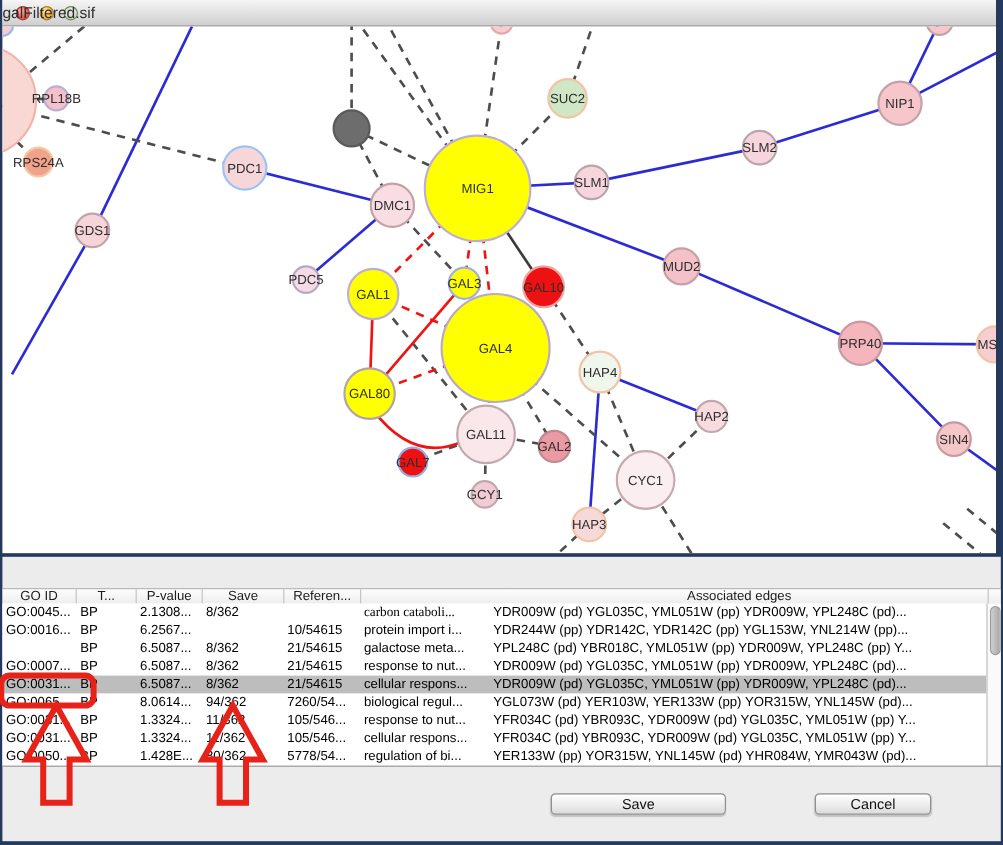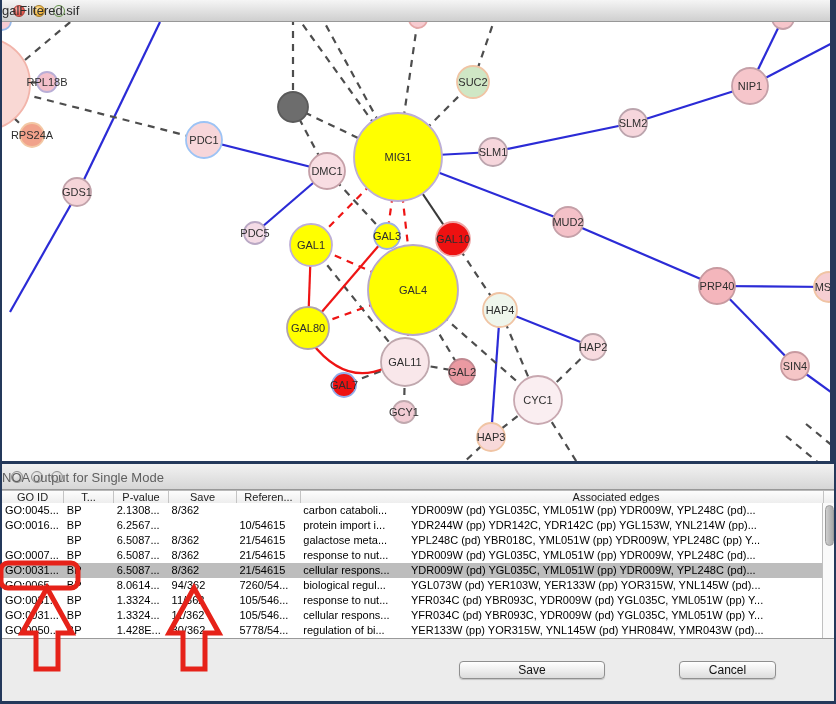--- a/index.html
+++ b/index.html
@@ -178,44 +178,38 @@
         <text x="593" y="351" class="node-label">HAP2</text>
         <text x="538" y="404" class="node-label">CYC1</text>
         <text x="491" y="441" class="node-label">HAP3</text>
         <text x="717" y="290" class="node-label">PRP40</text>
         <text x="795" y="370" class="node-label">SIN4</text>
         <text x="829" y="291" class="node-label">MSL1</text>
       </svg>
   </div>
 
   <div class="window" id="noa-window">
-    <div class="titlebar">
-      <span class="tl tl-gray tl-g1"></span>
-      <span class="tl tl-gray tl-g2"></span>
-      <span class="tl tl-gray tl-g3"></span>
-      <div class="titletext">NOA output for Single Mode</div>
-    </div>
 
     <div id="tbl-header">
         <div class="hcell" style="width: 62px;">GO ID</div>
         <div class="hcell" style="width: 50px;">T...</div>
         <div class="hcell" style="width: 55px;">P-value</div>
         <div class="hcell" style="width: 68px;">Save</div>
         <div class="hcell" style="width: 64px;">Referen...</div>
         <div class="hcell" style="width: 108px; margin-top: 44px;">Desciption</div>
         <div class="hcell" style="width: 415px;">Associated edges</div>
       </div>
     <div id="tbl-body">
         <div class="trow">
           <div class="tcell" style="width: 62px;">GO:0045...</div>
           <div class="tcell" style="width: 50px;">BP</div>
           <div class="tcell" style="width: 55px;">2.1308...</div>
           <div class="tcell" style="width: 68px;">8/362</div>
           <div class="tcell" style="width: 64px; margin-top: 16px;">15/54615</div>
-          <div class="tcell" style="width: 108px;">carbon cataboli...</div>
+          <div class="tcell" style="width: 108px; font-family: Liberation Serif, serif;">carbon cataboli...</div>
           <div class="tcell" style="width: 415px;">YDR009W (pd) YGL035C, YML051W (pp) YDR009W, YPL248C (pd)...</div>
         </div>
         <div class="trow">
           <div class="tcell" style="width: 62px;">GO:0016...</div>
           <div class="tcell" style="width: 50px;">BP</div>
           <div class="tcell" style="width: 55px;">6.2567...</div>
           <div class="tcell" style="width: 68px; margin-top: 36px;">7/362</div>
           <div class="tcell" style="width: 64px;">10/54615</div>
           <div class="tcell" style="width: 108px;">protein import i...</div>
           <div class="tcell" style="width: 415px;">YDR244W (pp) YDR142C, YDR142C (pp) YGL153W, YNL214W (pp)...</div>

